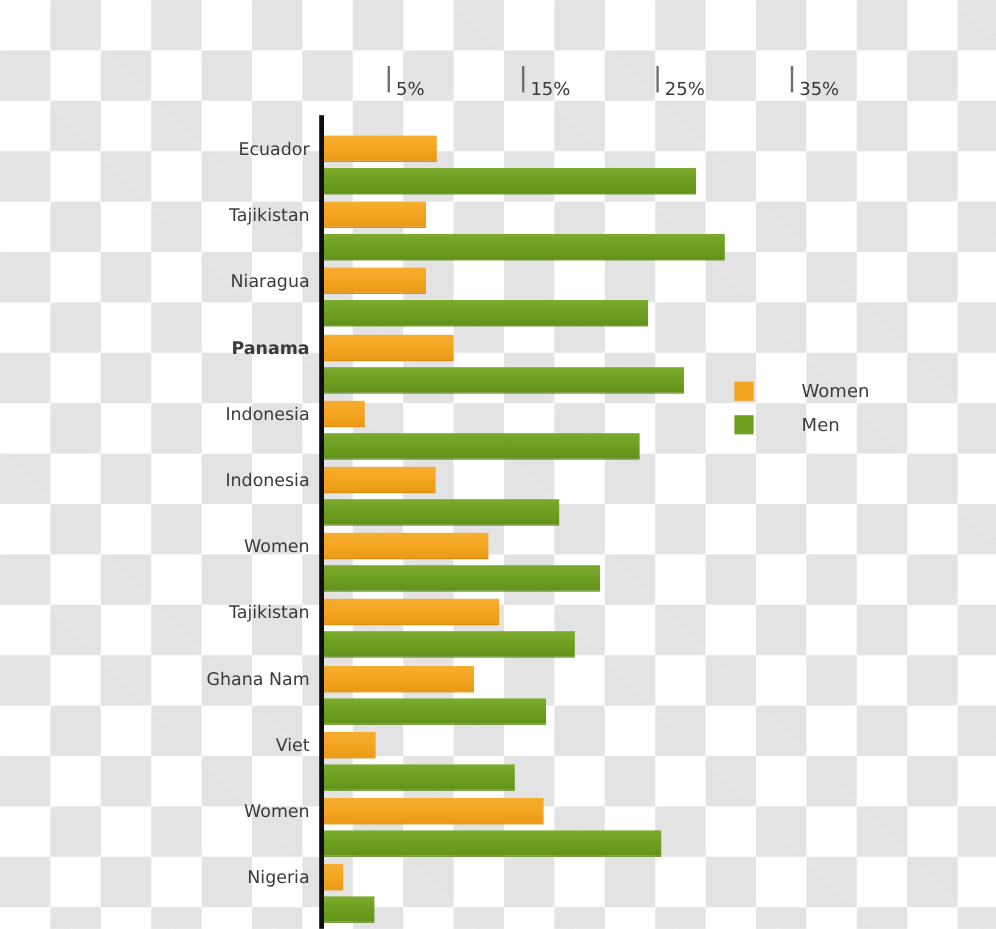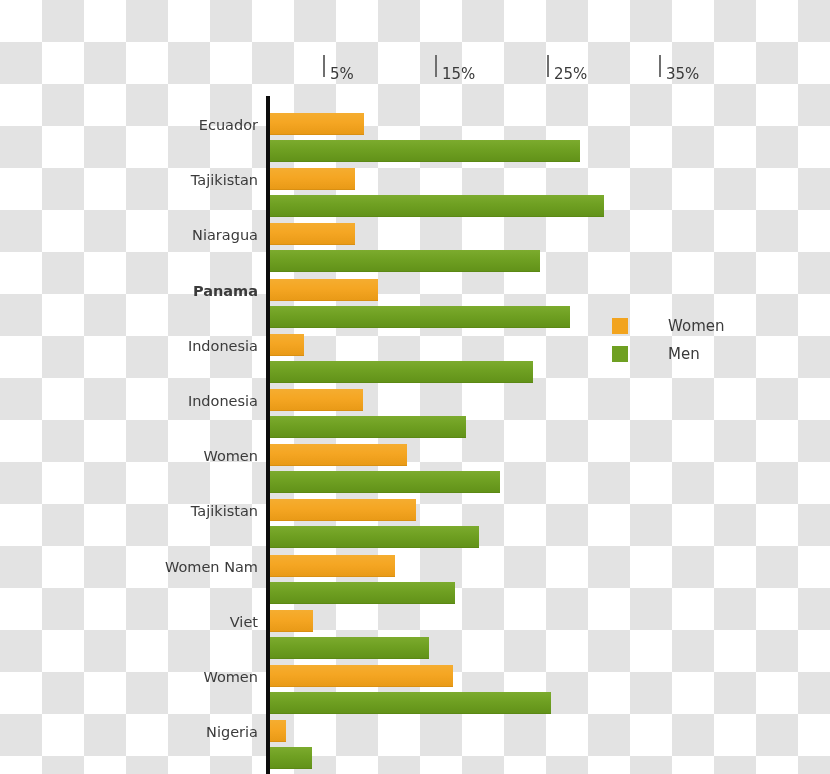--- a/index.html
+++ b/index.html
@@ -198,21 +198,21 @@
         <div class="row-label-box" style="top: 393px;">
           <div class="row-label">Indonesia</div>
         </div>
         <div class="row-label-box" style="top: 448.2px;">
           <div class="row-label">Women</div>
         </div>
         <div class="row-label-box" style="top: 503.4px;">
           <div class="row-label">Tajikistan</div>
         </div>
         <div class="row-label-box" style="top: 558.6px;">
-          <div class="row-label">Women Nam</div>
+          <div class="row-label">Ghana Nam</div>
         </div>
         <div class="row-label-box" style="top: 613.8px;">
           <div class="row-label">Viet</div>
         </div>
         <div class="row-label-box" style="top: 669px;">
           <div class="row-label">Women</div>
         </div>
         <div class="row-label-box" style="top: 724.2px;">
           <div class="row-label">Nigeria</div>
         </div>

